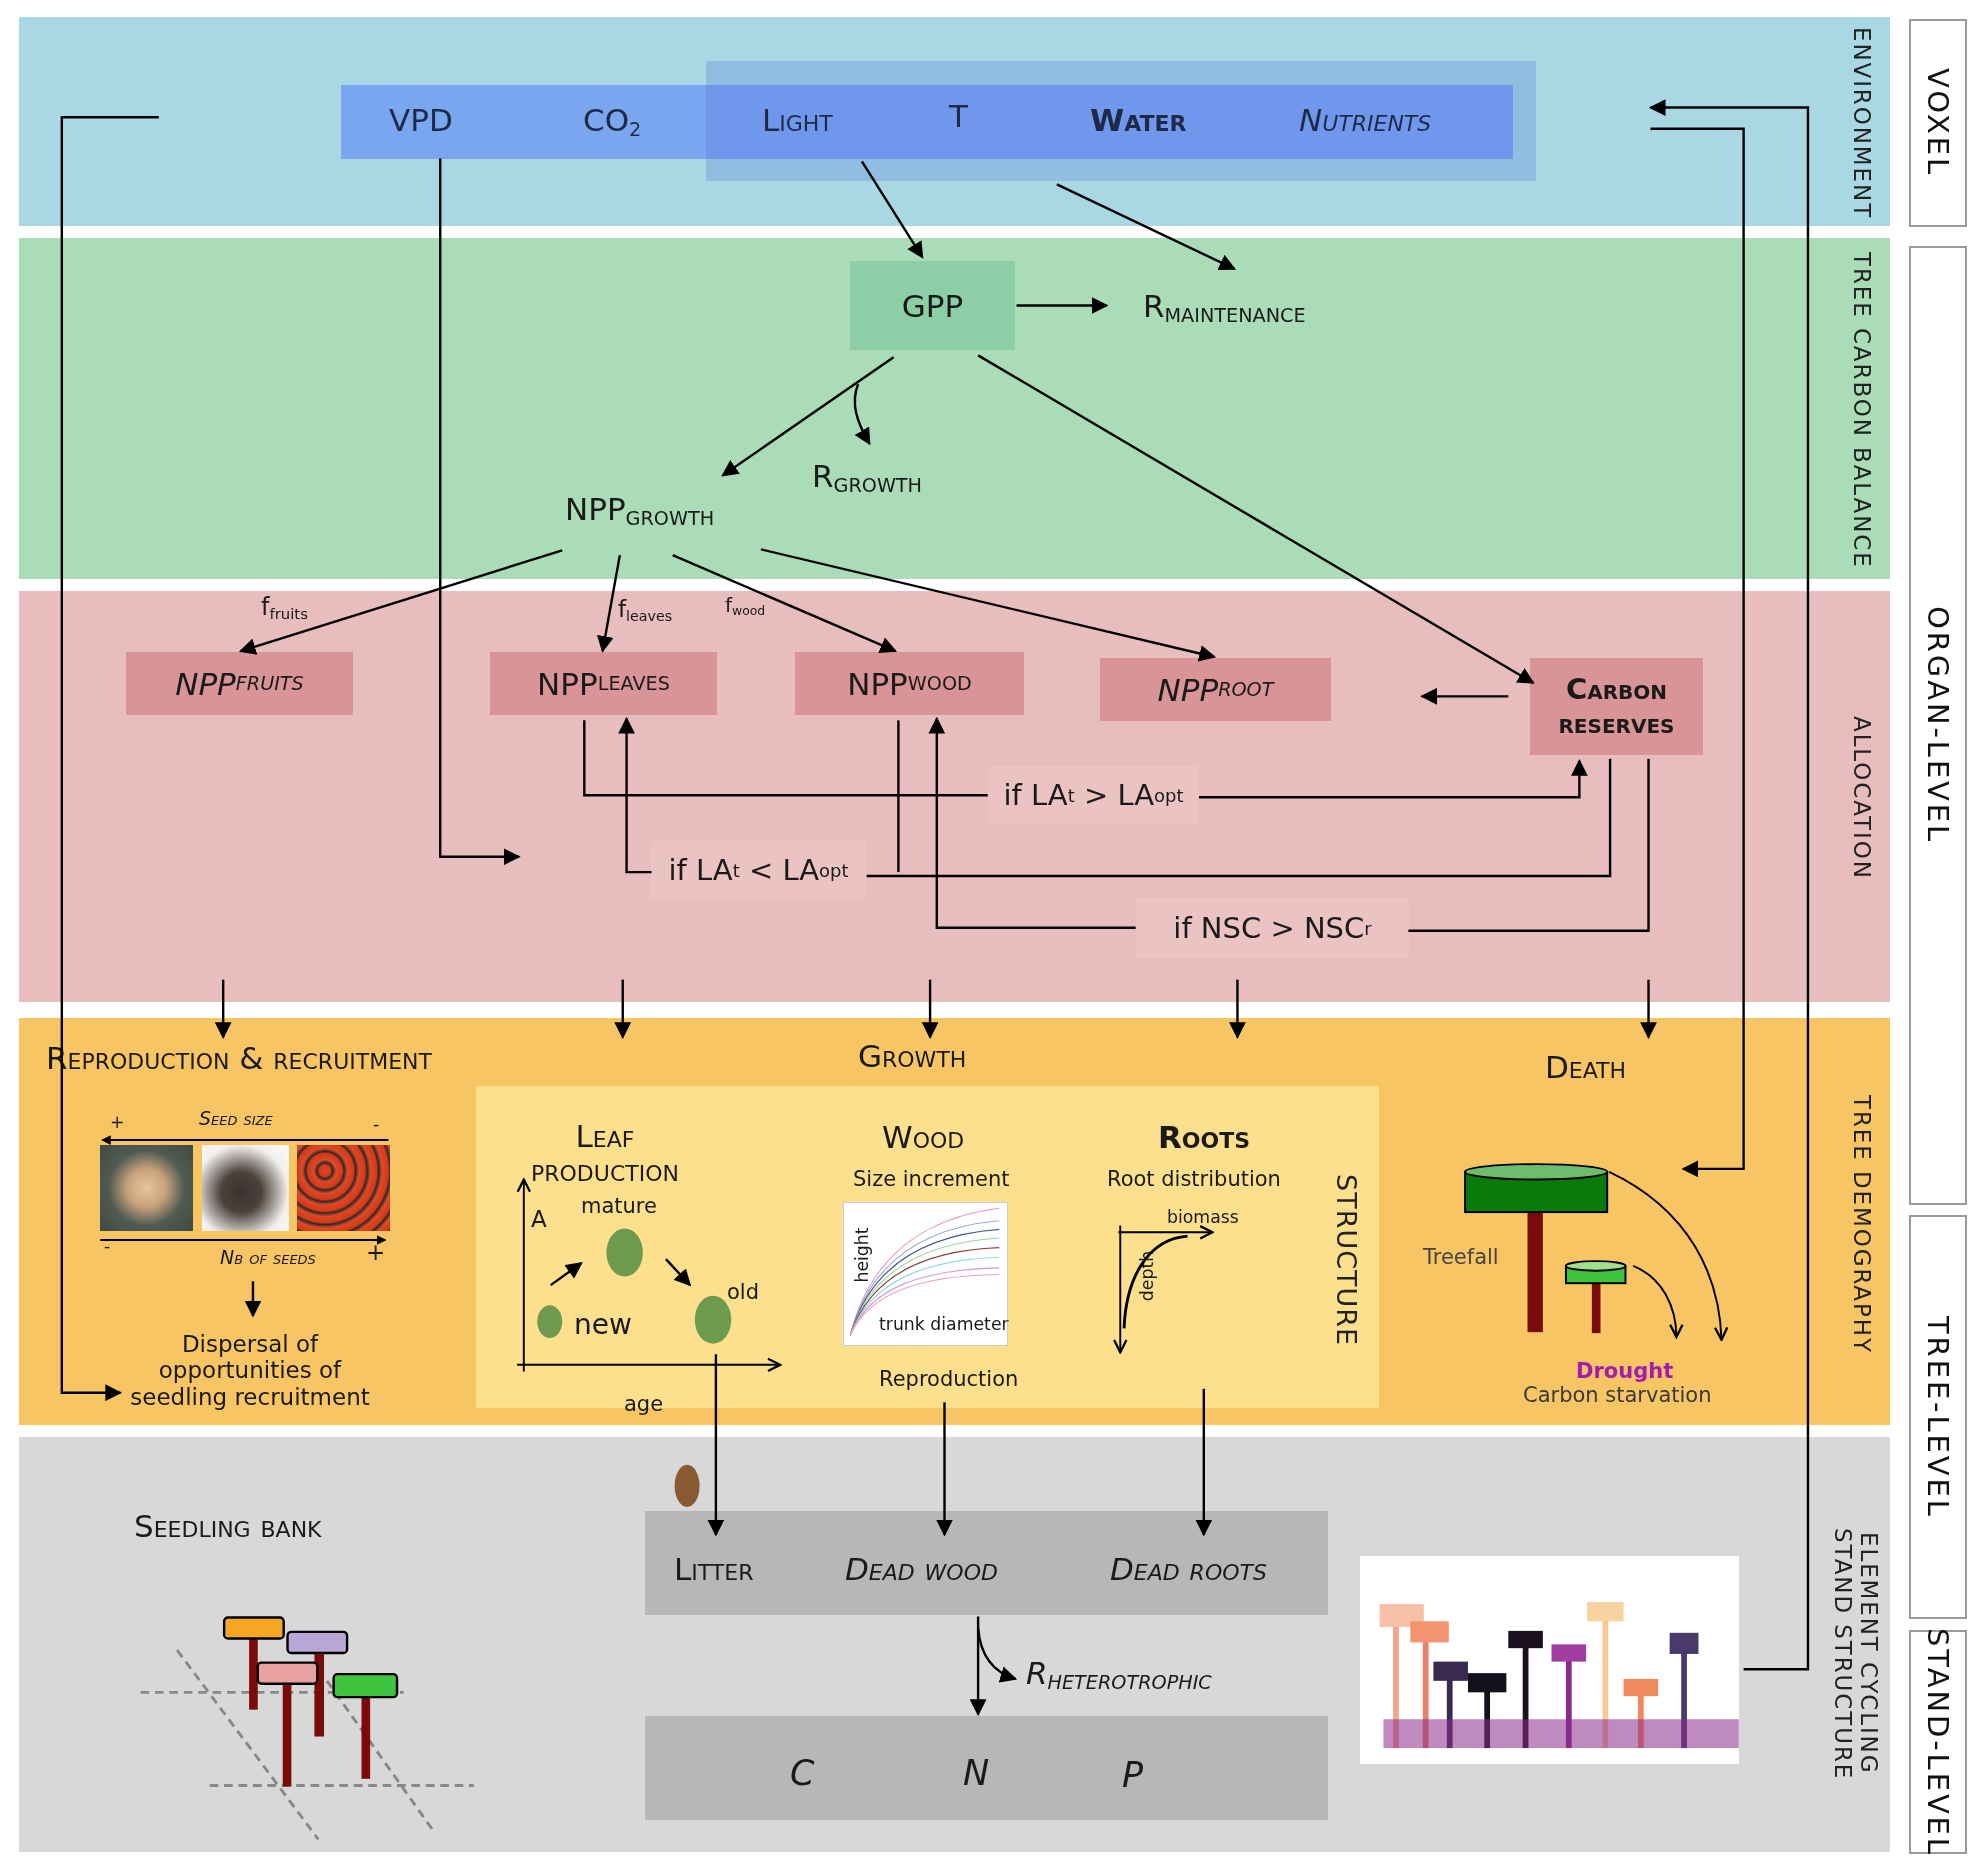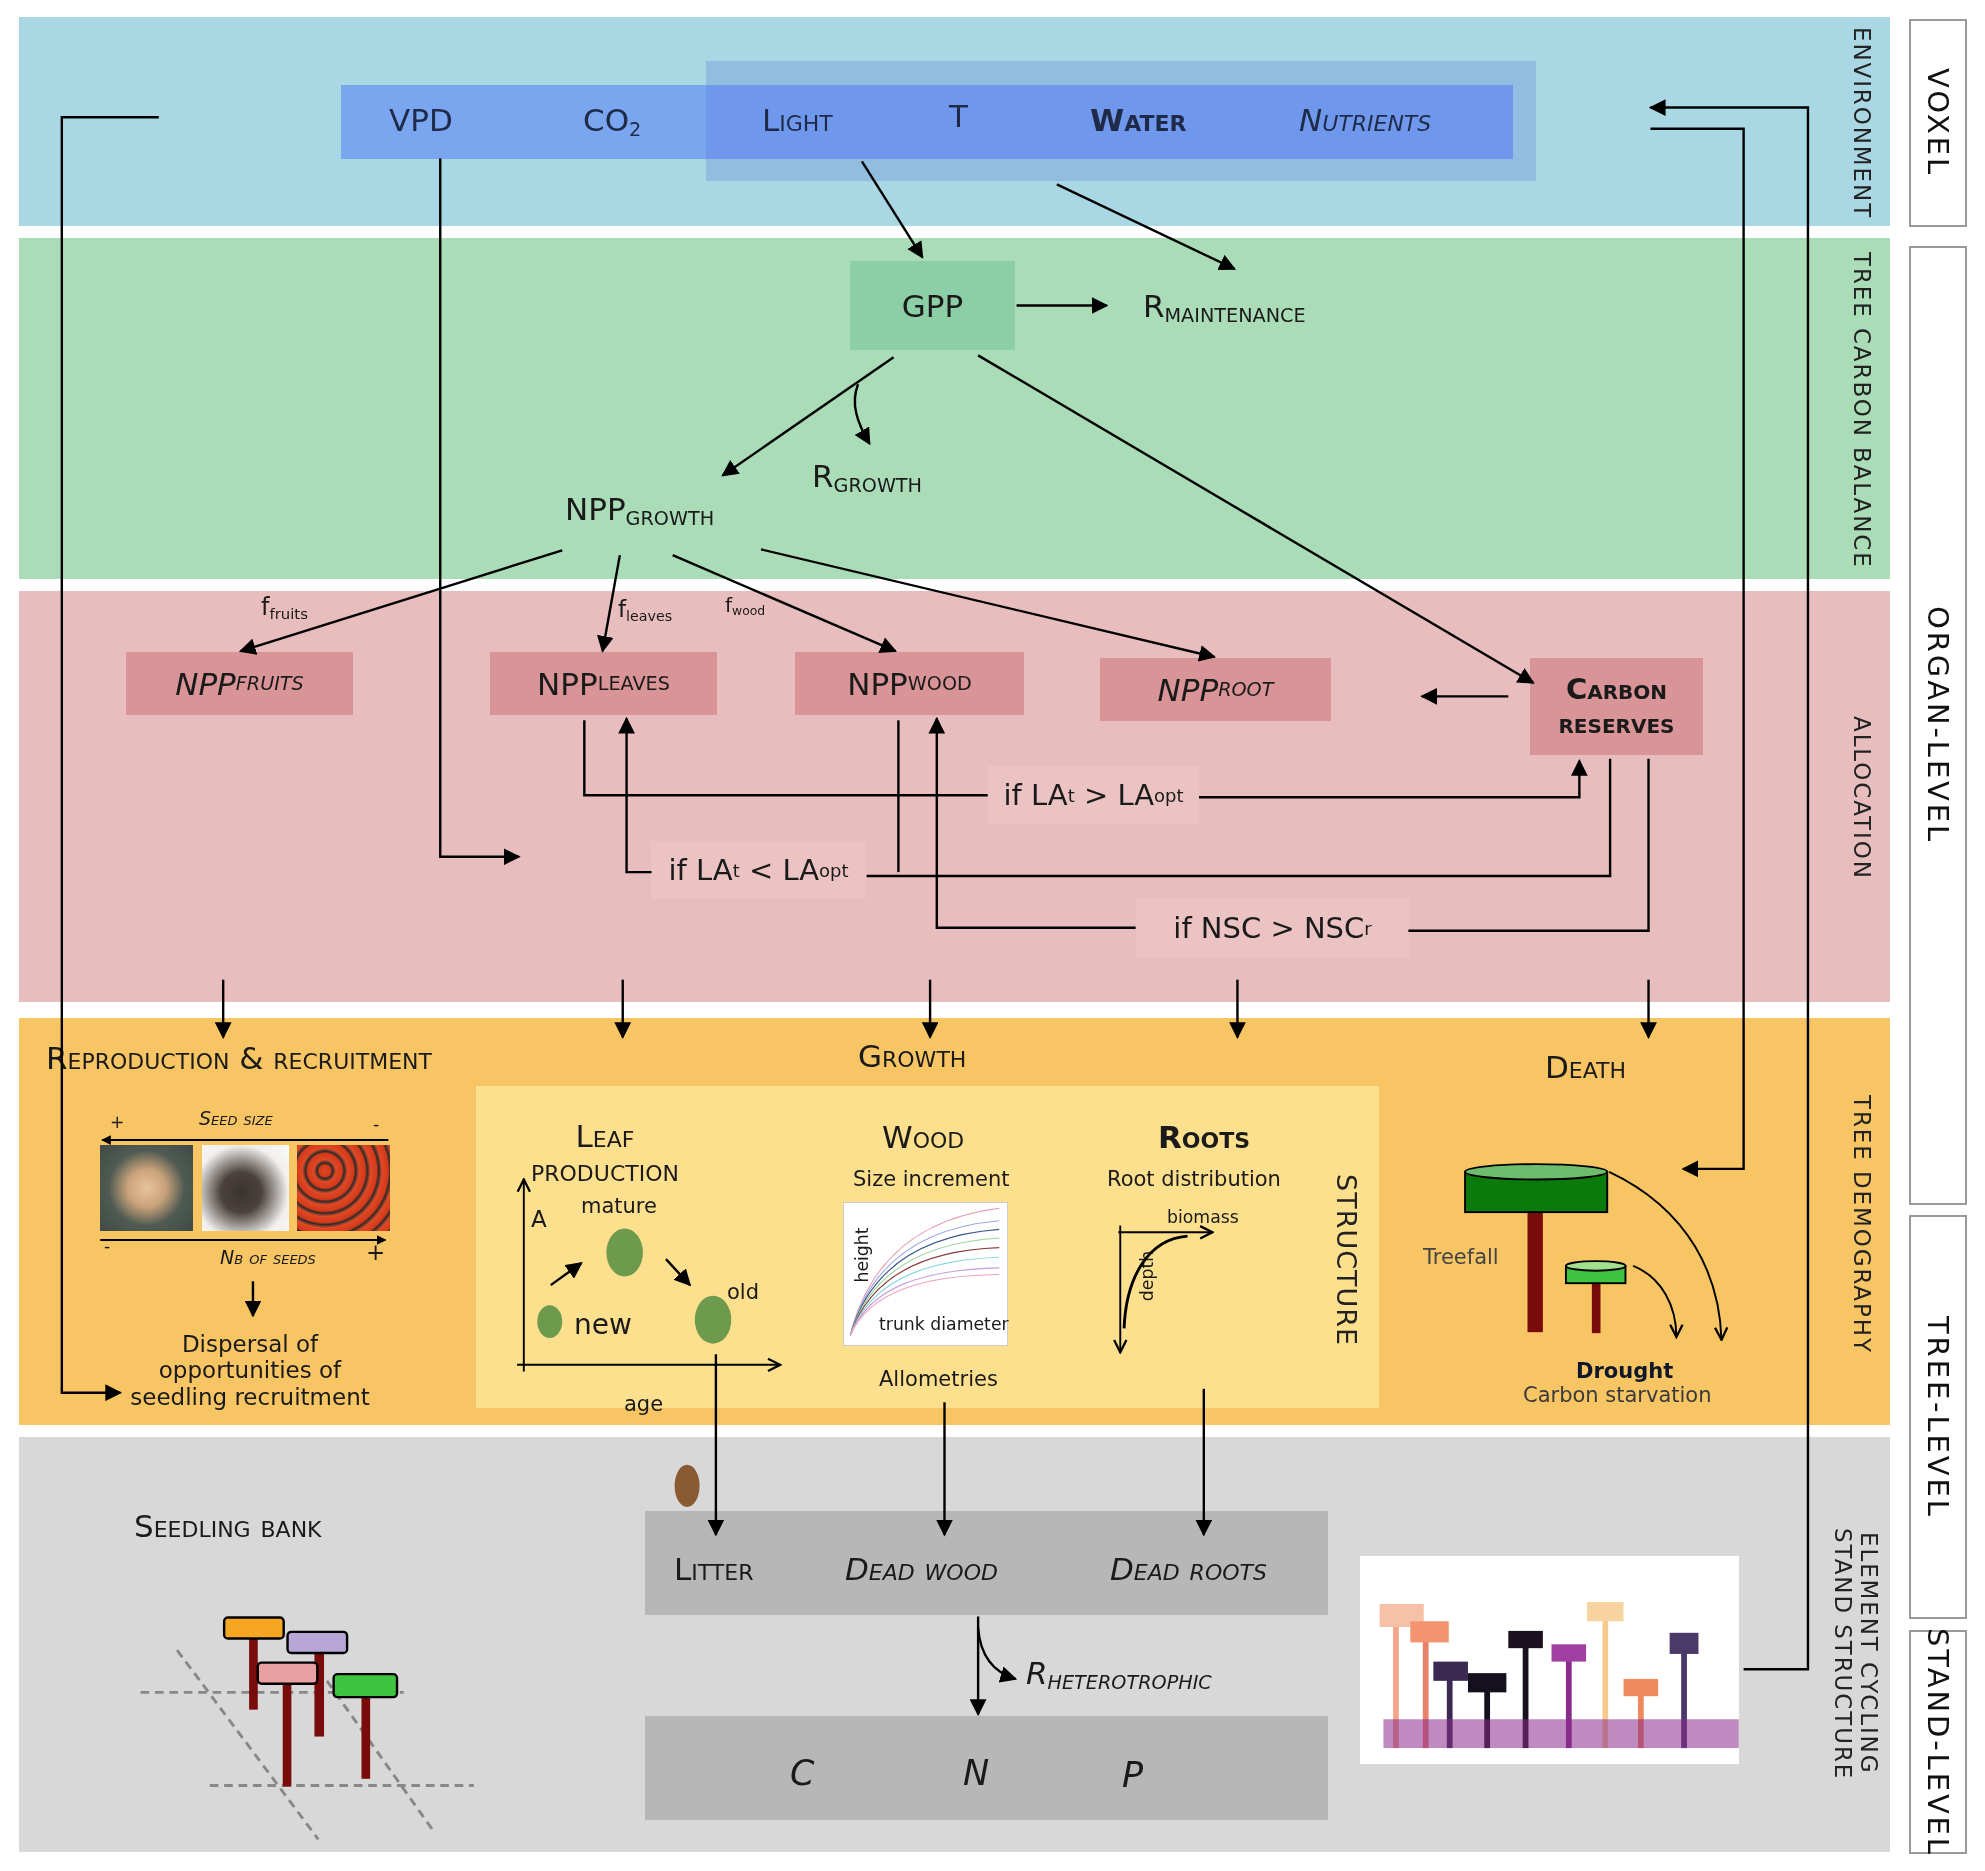--- a/index.html
+++ b/index.html
@@ -144,30 +144,30 @@
 <div class="t" style="left:581px;top:1194px;font-size:21px;">mature</div>
 <div class="t" style="left:574px;top:1308px;font-size:28px;">new</div>
 <div class="t" style="left:727px;top:1280px;font-size:21px;">old</div>
 <div class="t" style="left:624px;top:1368px;font-size:21px;margin-top:24px;">age</div>
 
 <div class="t sc" style="left:882px;top:1119px;font-size:31px;">Wood</div>
 <div class="t" style="left:853px;top:1167px;font-size:21px;">Size increment</div>
 <div class="abs" style="left:843px;top:1202px;width:163px;height:142px;background:#fff;border:1px solid #ccc;"></div>
 <div class="t" style="left:834px;top:1245px;font-size:17.3px;transform:rotate(-90deg);">height</div>
 <div class="t" style="left:879px;top:1314px;font-size:17.3px;">trunk diameter</div>
-<div class="t" style="left:879px;top:1367px;font-size:21px;">Allometries</div>
+<div class="t" style="left:879px;top:1367px;font-size:21px;">Reproduction</div>
 
 <div class="t sc" style="left:1158px;top:1119px;font-size:31px;font-weight:bold;">Roots</div>
 <div class="t" style="left:1107px;top:1167px;font-size:21px;">Root distribution</div>
 <div class="t" style="left:1167px;top:1207px;font-size:17.3px;">biomass</div>
 <div class="t" style="left:1122px;top:1266px;font-size:17.3px;transform:rotate(-90deg);">depth</div>
 <div class="vlabel" style="left:1331px;top:1174px;height:154px;font-size:27px;letter-spacing:1px;">Structure</div>
 
 <div class="t" style="left:1423px;top:1245px;font-size:21px;color:#444;">Treefall</div>
-<div class="t" style="left:1576px;top:1359px;font-size:21px;font-weight:bold;color:#0f172a;">Drought</div>
+<div class="t" style="left:1576px;top:1359px;font-size:21px;font-weight:bold;color:#a21caf;">Drought</div>
 <div class="t" style="left:1523px;top:1383px;font-size:21px;color:#3a3a3a;">Carbon starvation</div>
 
 <div class="t sc" style="left:134px;top:1508px;font-size:31px;">Seedling bank</div>
 <div class="greybox" style="top:1511px;width:683px;height:104px;"></div>
 <div class="greybox" style="top:1716px;width:683px;height:104px;"></div>
 <div class="t sc" style="left:674px;top:1551px;font-size:31px;">Litter</div>
 <div class="t sc" style="left:845px;top:1551px;font-size:31px;font-style:italic;">Dead wood</div>
 <div class="t sc" style="left:1110px;top:1551px;font-size:31px;font-style:italic;">Dead roots</div>
 <div class="t" style="left:1026px;top:1655px;font-size:31px;font-style:italic;"><span>R</span><sub>HETEROTROPHIC</sub></div>
 <div class="t" style="left:790px;top:1753px;font-size:35px;font-style:italic;">C</div>

